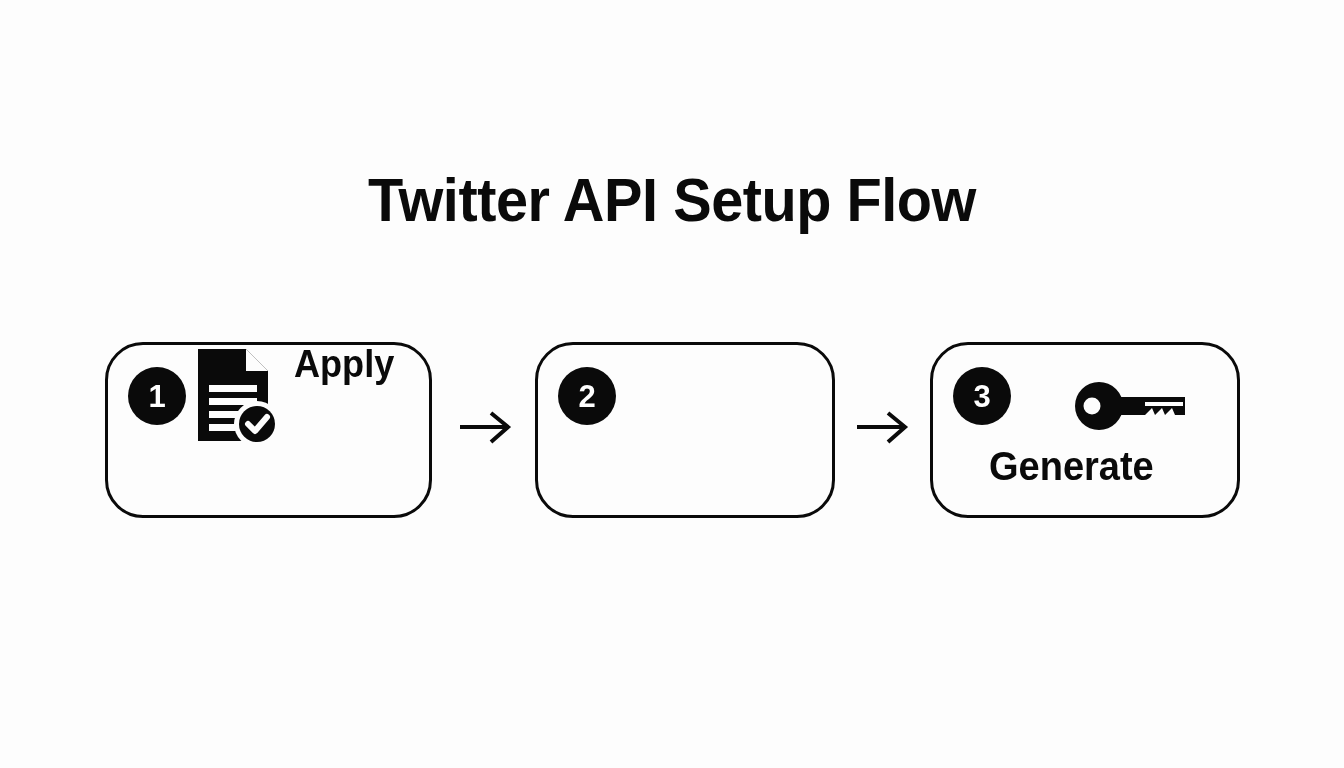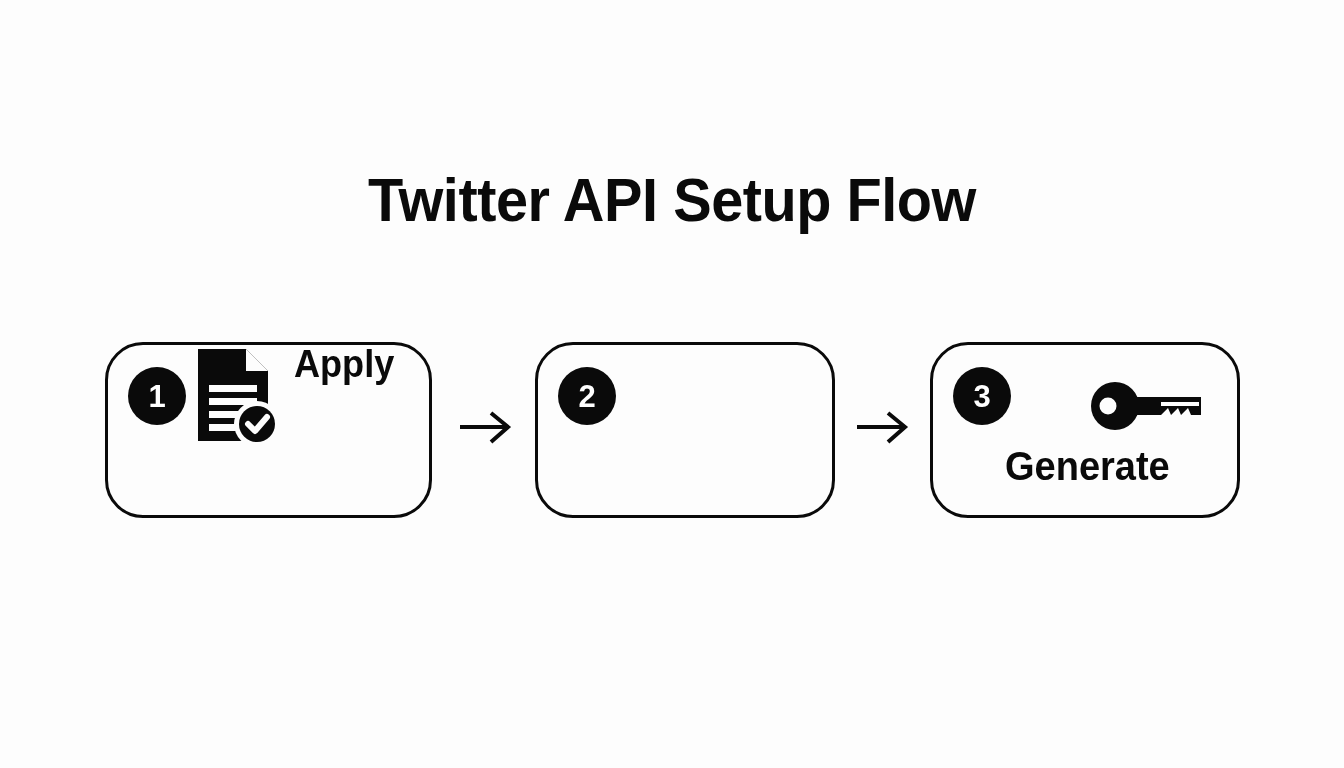--- a/index.html
+++ b/index.html
@@ -84,21 +84,21 @@
     position: absolute;
     left: 86px;
     top: 0;
     right: 0;
     height: 176px;
     display: flex;
     align-items: flex-start;
   }
   .card-2 .card-body { left: 108px; }
   .card-3 .card-body {
-    left: 134px;
+    left: 118px;
     flex-direction: column;
     justify-content: center;
     align-items: flex-start;
   }
 
   .icon-wrap {
     flex: 0 0 auto;
     display: block;
     line-height: 0;
   }

